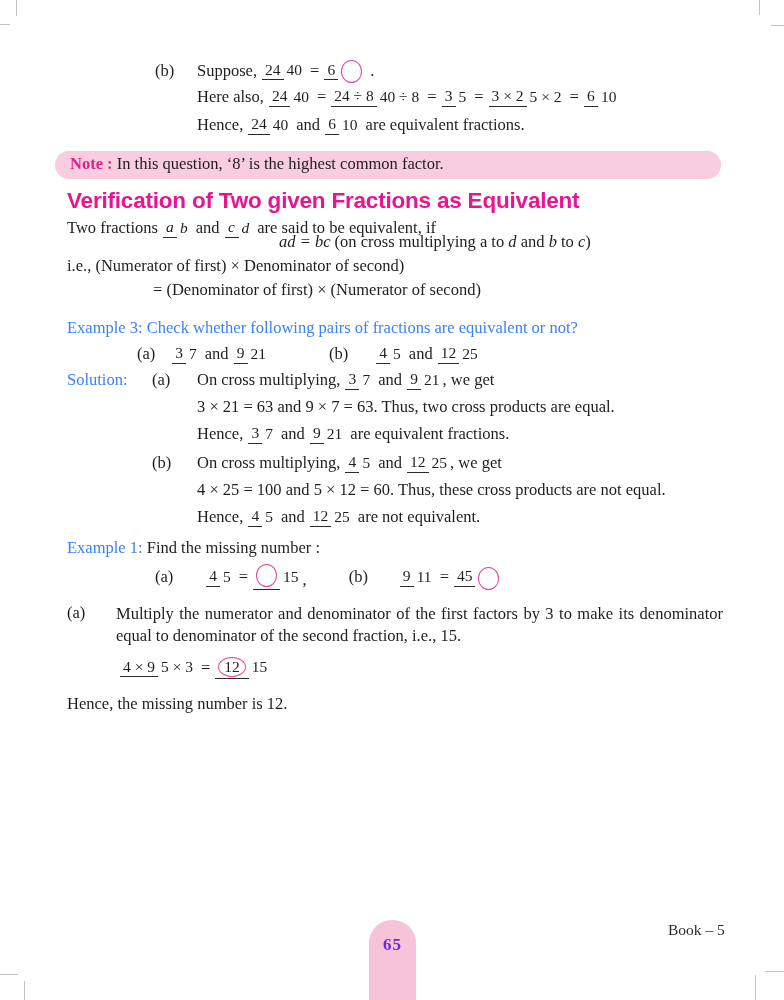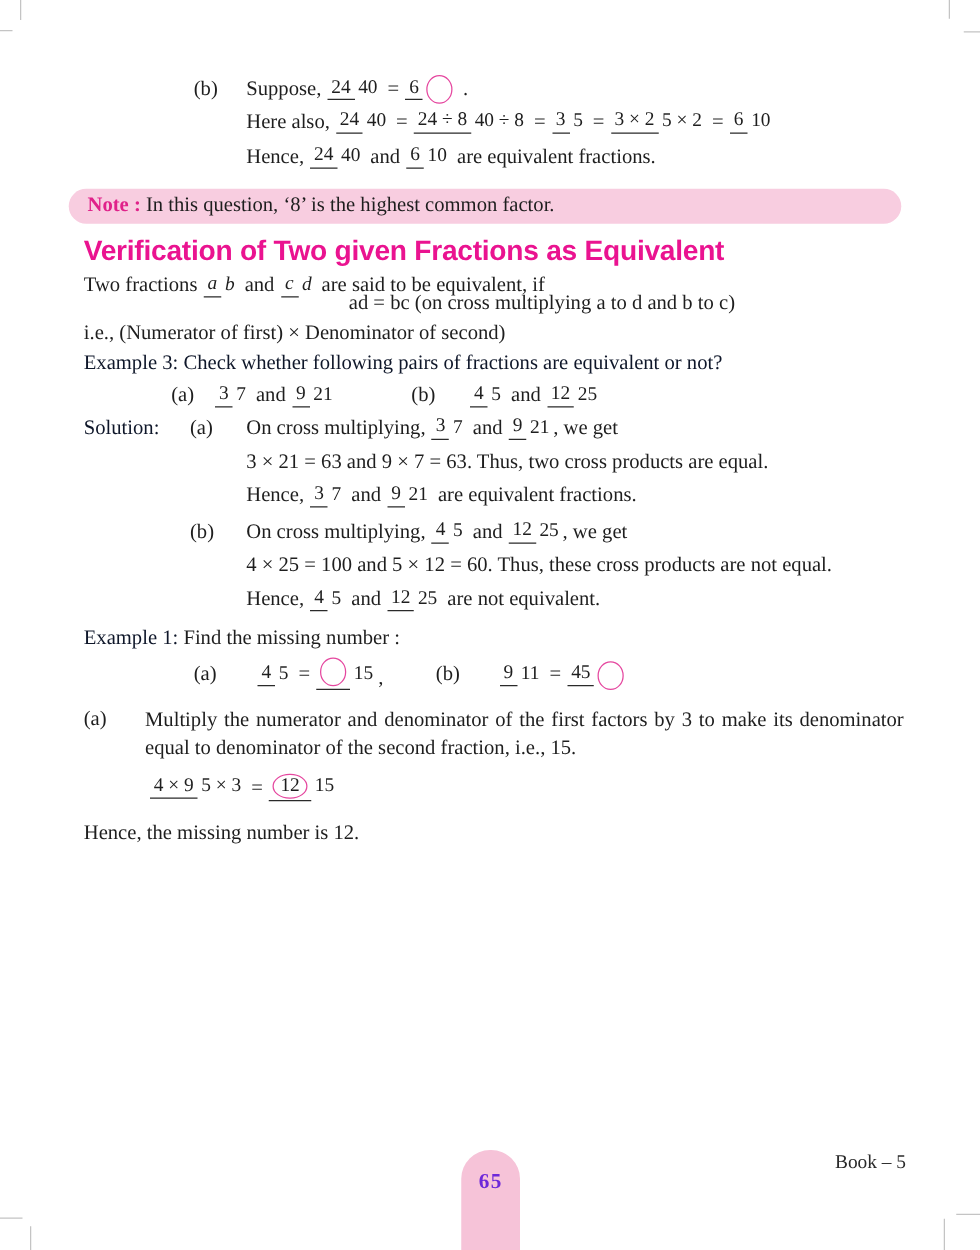--- a/index.html
+++ b/index.html
@@ -23,22 +23,22 @@
   .circle { display:block; width:21px; height:23px;
             border:1.7px solid #e5479f; border-radius:50%; margin:2px auto 0; }
   .circle.up { margin:0 auto 2px; }
   .circled { display:inline-block; border:1.6px solid #e5479f; border-radius:50%;
              padding:0 5px 1px; line-height:1.1; }
 
   .lbl { flex-shrink:0; }
   .w42 { width:42px; } .w46 { width:46px; } .w49 { width:49px; }
   .ind88 { padding-left:88px; } .ind70 { padding-left:70px; } .ind130 { margin-left:130px; }
 
-  .magenta { color:#0f172a; }
-  .italic { }
+  .magenta { color:#3b82f6; }
+  .italic { font-style:italic; }
 
   .note-box { background:#f8cde0; border-radius:14px; margin-left:-12px;
               width:666px; padding:3px 15px 5px; }
   .note-box .nlabel { color:#e0218a; font-weight:bold; }
 
   .heading { font-family:"Liberation Sans", sans-serif; font-weight:bold;
              font-size:22.5px; color:#ea1390; letter-spacing:-0.2px; }
 
   .just { text-align:justify; }
 
@@ -148,20 +148,21 @@
         <span class="den">d</span>
       </span>
       <span>are said to be equivalent, if</span>
     </div>
 
     <div class="mb4" style="margin-left:212px; margin-top:-6px;">
       <span class="italic">ad = bc</span><span> (on cross multiplying a to </span><span class="italic">d</span><span> and </span><span class="italic">b</span><span> to </span><span class="italic">c</span><span>)</span>
     </div>
 
     <div class="mb4">i.e., (Numerator of first) × Denominator of second)</div>
+    <div class="mb18" style="margin-left:86px;">= (Denominator of first) × (Numerator of second)</div>
 
     <div class="magenta mb6">Example 3: Check whether following pairs of fractions are equivalent or not?</div>
 
     <div class="line ind70 mb6">
       <span class="lbl" style="width:30px;">(a)</span>
       <span class="frac">
         <span class="num">3</span>
         <span class="den">7</span>
       </span>
       <span>and</span>

